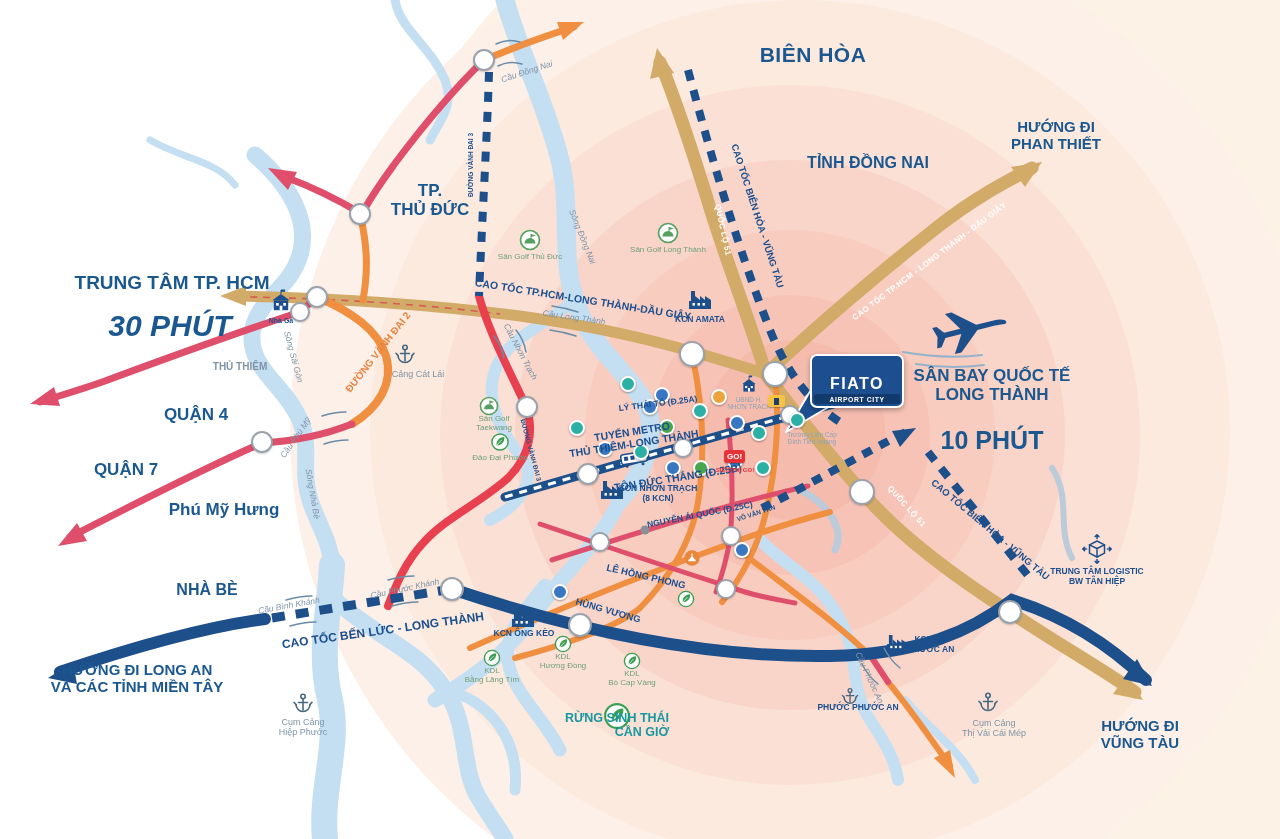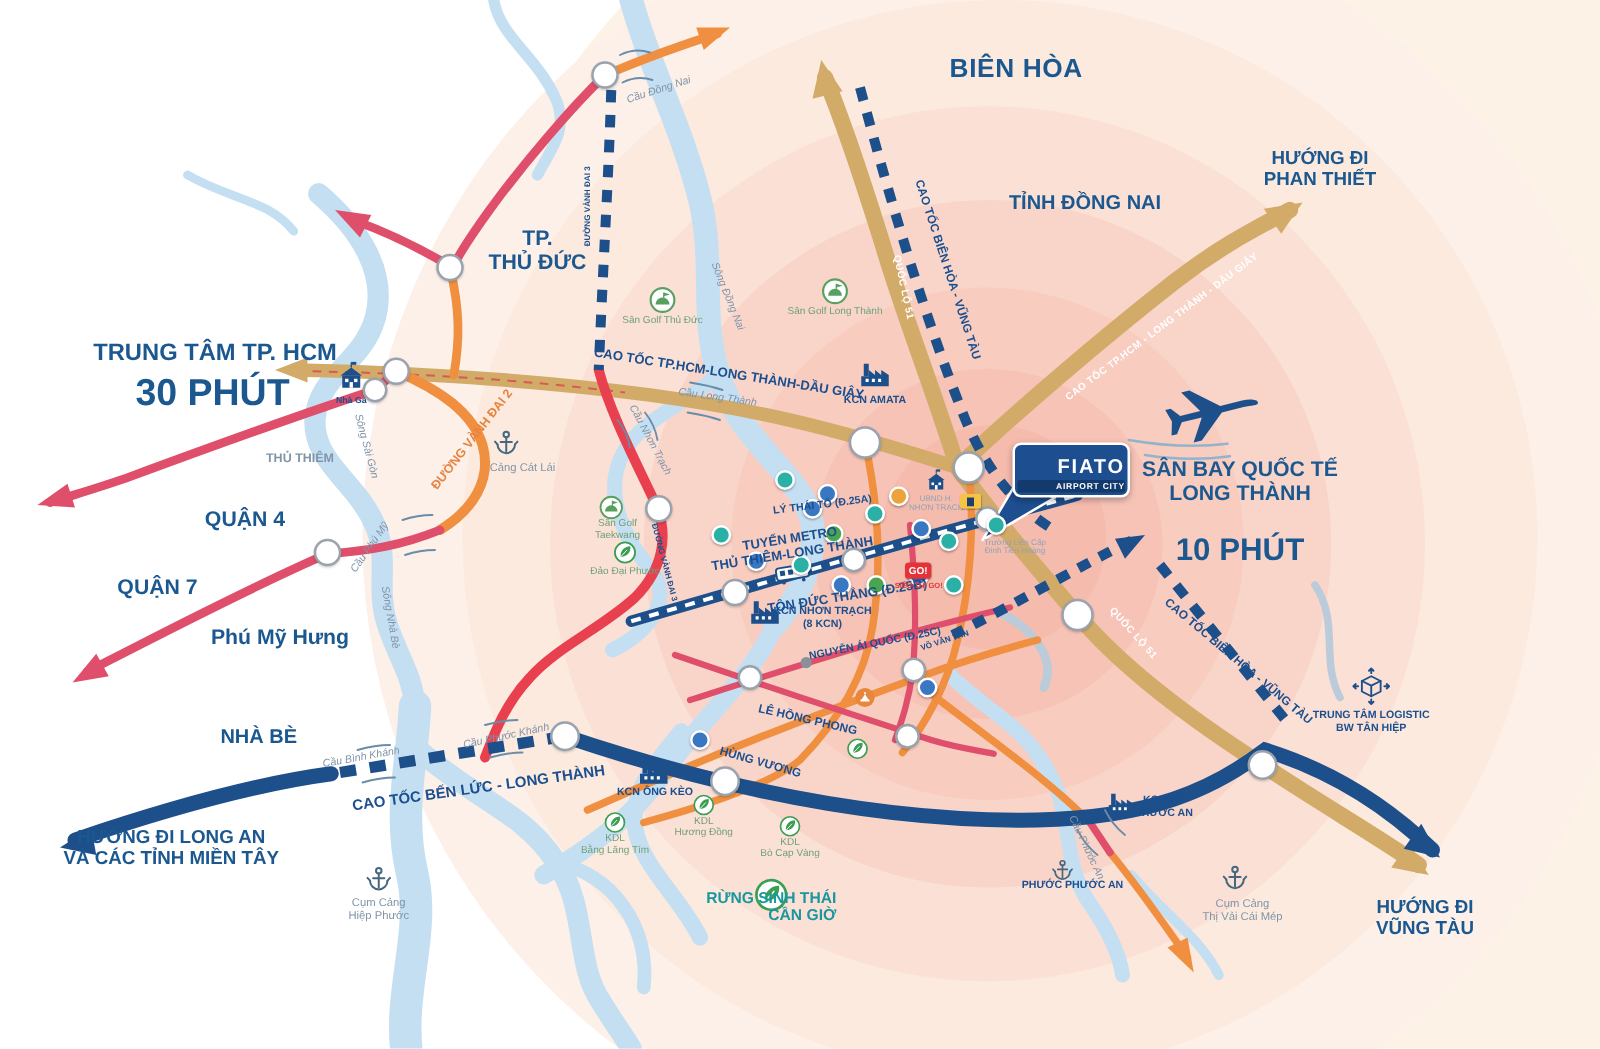--- a/index.html
+++ b/index.html
@@ -34,21 +34,21 @@
   .c-tiny{color:#8fa3b5;font-size:6.5px;}
   .c-go{color:#e53238;font-weight:bold;font-size:6px;}
   
   .pin{position:absolute;width:12px;height:12px;border-radius:50%;border:2px solid #fff;
        box-shadow:0 1px 2px rgba(0,0,0,.35);transform:translate(-50%,-50%);}
   .junc{position:absolute;background:#fff;border:2.5px solid #9aa3ad;border-radius:50%;
         transform:translate(-50%,-50%);box-shadow:0 1px 2px rgba(0,0,0,.2);}
   .dotg{position:absolute;background:#8b8f97;border-radius:50%;transform:translate(-50%,-50%);}
   
   .fiato{position:absolute;left:810px;top:354px;width:86px;background:#1d4e8f;border:2px solid #fff;
-         border-radius:7px;box-shadow:0 2px 5px rgba(0,0,0,.3);text-align:right;padding:10px 2px 2px;}
+         border-radius:7px;box-shadow:0 2px 5px rgba(0,0,0,.3);text-align:center;padding:20px 2px 2px;}
   .fiato-top{color:#fff;font-weight:bold;font-size:16px;letter-spacing:1.5px;line-height:1;}
   .fiato-sub{margin-top:2px;background:#133a6d;color:#fff;font-weight:bold;font-size:6.8px;
              letter-spacing:.6px;border-radius:2px;padding:1.5px 0;}
   
   .sign-go{position:absolute;left:724px;top:450px;width:21px;height:13px;background:#e53238;border-radius:3px;
            color:#fff;font-weight:bold;font-size:8px;text-align:center;line-height:13px;
            box-shadow:0 1px 1px rgba(0,0,0,.25);}
   .sign-y{position:absolute;left:768px;top:395px;width:17px;height:12px;background:#f6c344;border-radius:2px;
           box-shadow:0 1px 1px rgba(0,0,0,.25);
           background-image:linear-gradient(90deg,transparent 6px,#1d3f6e 6px,#1d3f6e 11px,transparent 11px);
@@ -318,21 +318,21 @@
       <div class="pin" style="left: 662px; top: 395px; background: rgb(58, 119, 194);"></div>
     </div>
   <div id="label-layer">
       <div class="lb c-city-lg" style="left: 813px; top: 55px;">BIÊN HÒA</div>
       <div class="lb c-city-md" style="left: 868px; top: 163px;">TỈNH ĐỒNG NAI</div>
       <div class="lb c-dir" style="left: 1056px; top: 136px;">HƯỚNG ĐI
 PHAN THIẾT</div>
       <div class="lb c-city" style="left: 430px; top: 200px;">TP.
 THỦ ĐỨC</div>
       <div class="lb c-hcm1" style="left: 172px; top: 283px;">TRUNG TÂM TP. HCM</div>
-      <div class="lb c-hcm2" style="left: 170px; top: 315px;">30 PHÚT</div>
+      <div class="lb c-hcm2" style="left: 170px; top: 326px; font-style: italic;">30 PHÚT</div>
       <div class="lb c-city" style="left: 196px; top: 415px;">QUẬN 4</div>
       <div class="lb c-city" style="left: 126px; top: 470px;">QUẬN 7</div>
       <div class="lb c-city" style="left: 224px; top: 510px;">Phú Mỹ Hưng</div>
       <div class="lb c-city-md" style="left: 207px; top: 590px;">NHÀ BÈ</div>
       <div class="lb c-dir" style="left: 137px; top: 679px;">HƯỚNG ĐI LONG AN
 VÀ CÁC TỈNH MIỀN TÂY</div>
       <div class="lb c-dir" style="left: 1140px; top: 735px;">HƯỚNG ĐI
 VŨNG TÀU</div>
       <div class="lb c-air1" style="left: 992px; top: 385px;">SÂN BAY QUỐC TẾ
 LONG THÀNH</div>

